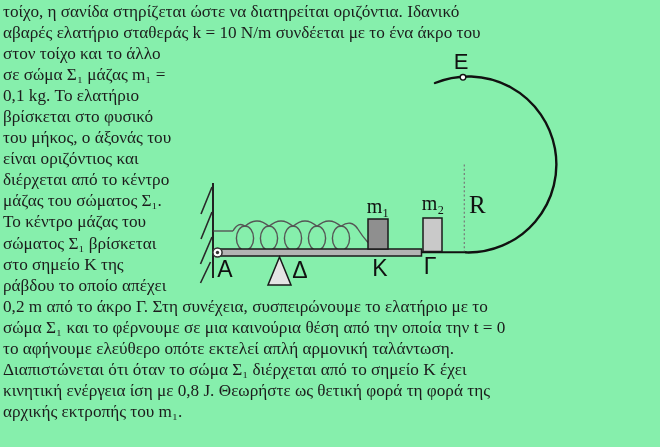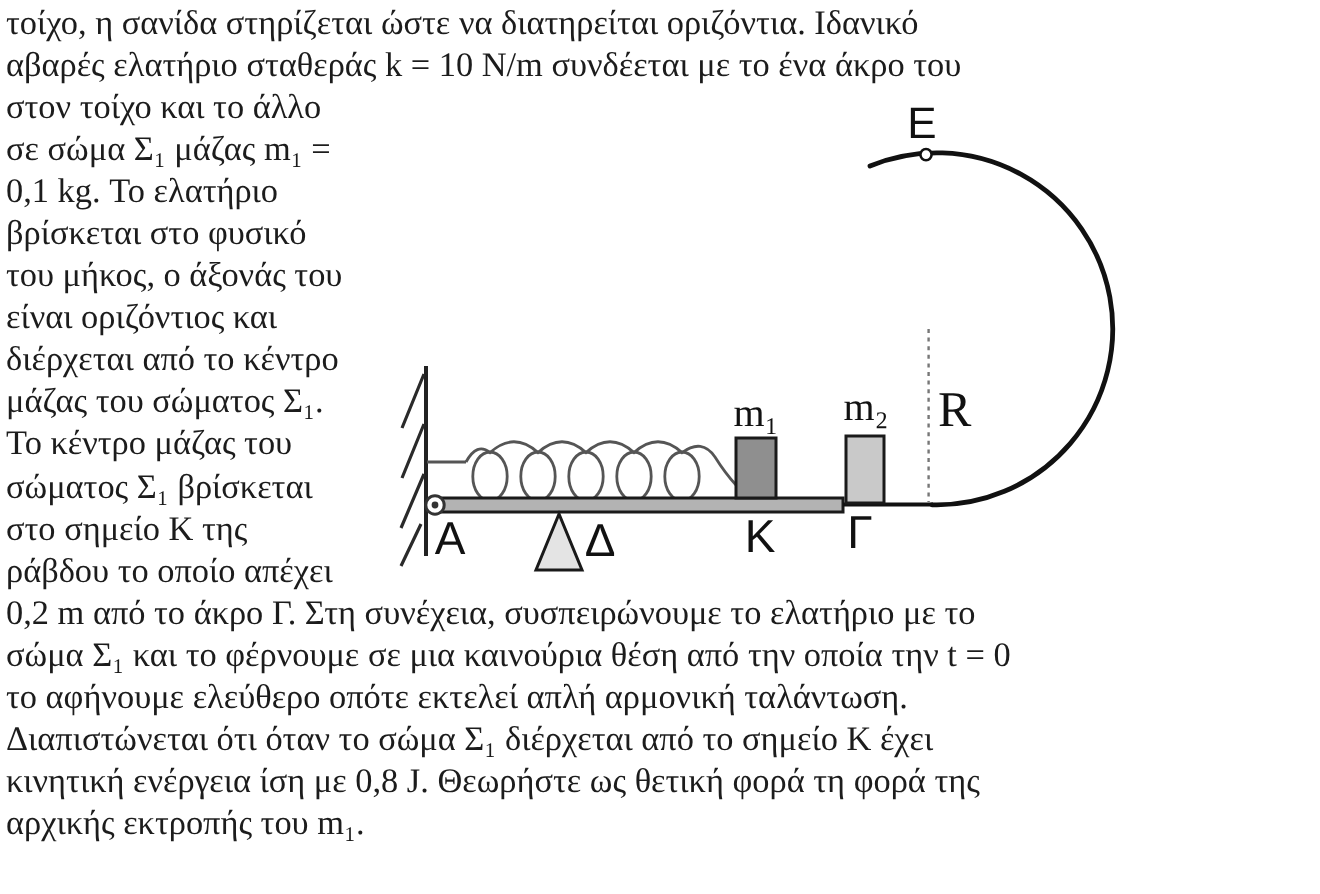--- a/index.html
+++ b/index.html
@@ -1,20 +1,20 @@
 <!DOCTYPE html>
 <html><head>
 <meta charset="utf-8">
 <style>
   html, body { margin: 0; padding: 0; background: #e9e9e9; }
   .page {
     position: relative;
     width: 660px;
     height: 447px;
-    background: #ffffff;
+    background: #86efac;
     overflow: hidden;
     font-family: "Liberation Serif", "DejaVu Serif", serif;
   }
   .body-text {
     position: absolute;
     left: 3px;
     top: 1px;
     margin: 0;
     white-space: pre;
     font-family: "Liberation Serif", "DejaVu Serif", serif;

